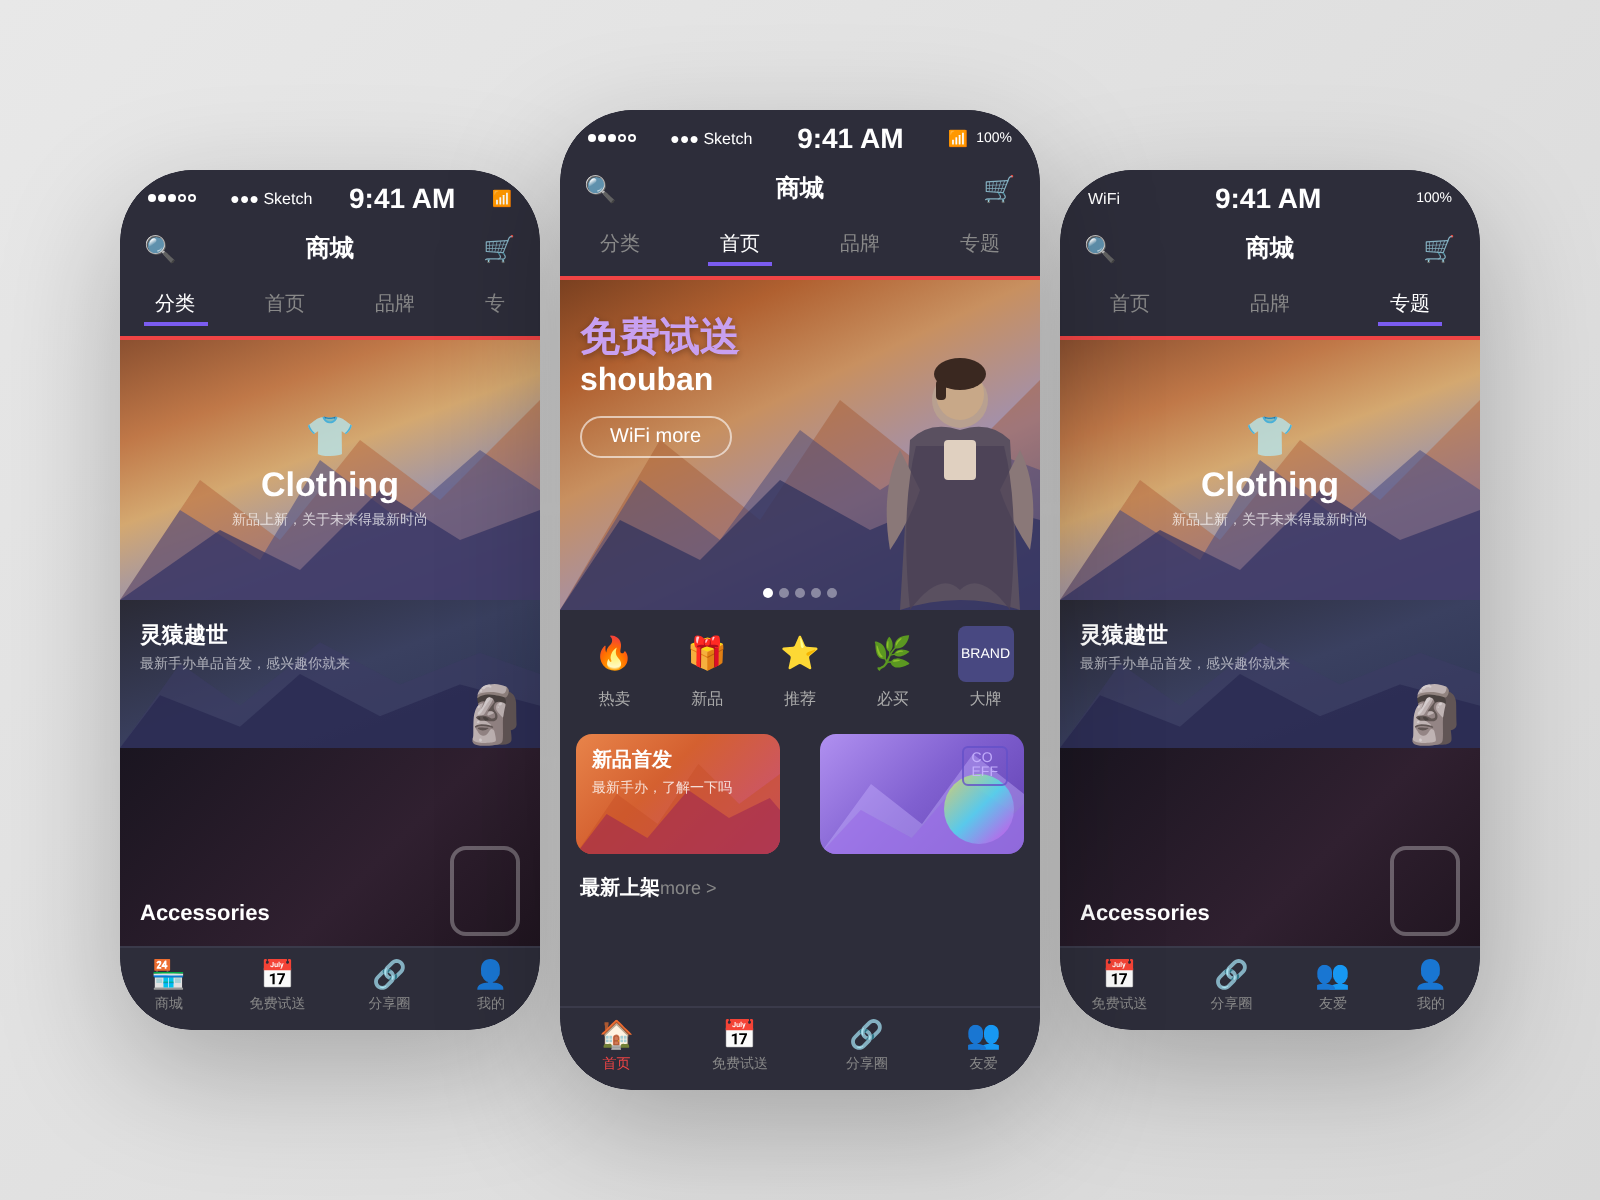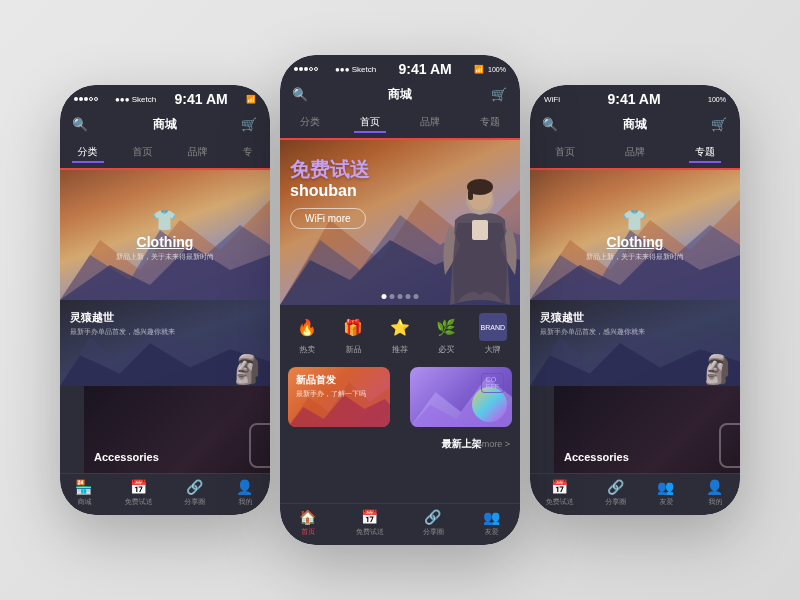--- a/index.html
+++ b/index.html
@@ -235,25 +235,24 @@
       align-items: center;
       justify-content: center;
     }
 
     .clothing-icon {
       font-size: 20px;
       color: rgba(255,255,255,0.8);
     }
 
     .clothing-title {
-      font-size: 14px;
+      font-size: 17px;
       font-weight: 700;
       color: #fff;
       margin-top: 2px;
-      text-decoration: underline;
     }
 
     .clothing-sub {
       font-size: 8px;
       color: rgba(255,255,255,0.7);
       margin-top: 2px;
       text-align: center;
     }
 
     
@@ -329,21 +328,21 @@
 
     
     .mountain-shape {
       position: absolute;
       bottom: 0;
     }
 
     
     .section-header {
       display: flex;
-      justify-content: flex-end;
+      justify-content: flex-start;
       align-items: center;
       padding: 6px 10px 3px;
       flex-shrink: 0;
     }
 
     .section-title {
       font-size: 10px;
       font-weight: 700;
       color: #fff;
     }
@@ -385,21 +384,21 @@
       color: #888;
     }
 
     .bottom-tab-label.active {
       color: #e44;
     }
 
     
     .second-banner {
       flex-shrink: 0;
-      height: 86px;
+      height: 74px;
       position: relative;
       overflow: hidden;
     }
 
     .second-banner-bg {
       width: 100%;
       height: 100%;
       background: linear-gradient(160deg, #2a2a35 0%, #3a4060 50%, #2d3555 100%);
       position: relative;
     }
@@ -433,21 +432,20 @@
     .accessories-banner {
       flex: 1;
       position: relative;
       overflow: hidden;
     }
 
     .acc-bg {
       width: 100%;
       height: 100%;
       background: linear-gradient(135deg, #1a1a25 0%, #2a2035 50%, #1a1520 100%);
-      margin-left: 24px;
     }
 
     .acc-text {
       position: absolute;
       left: 10px;
       bottom: 10px;
       font-size: 11px;
       font-weight: 600;
       color: #fff;
     }

